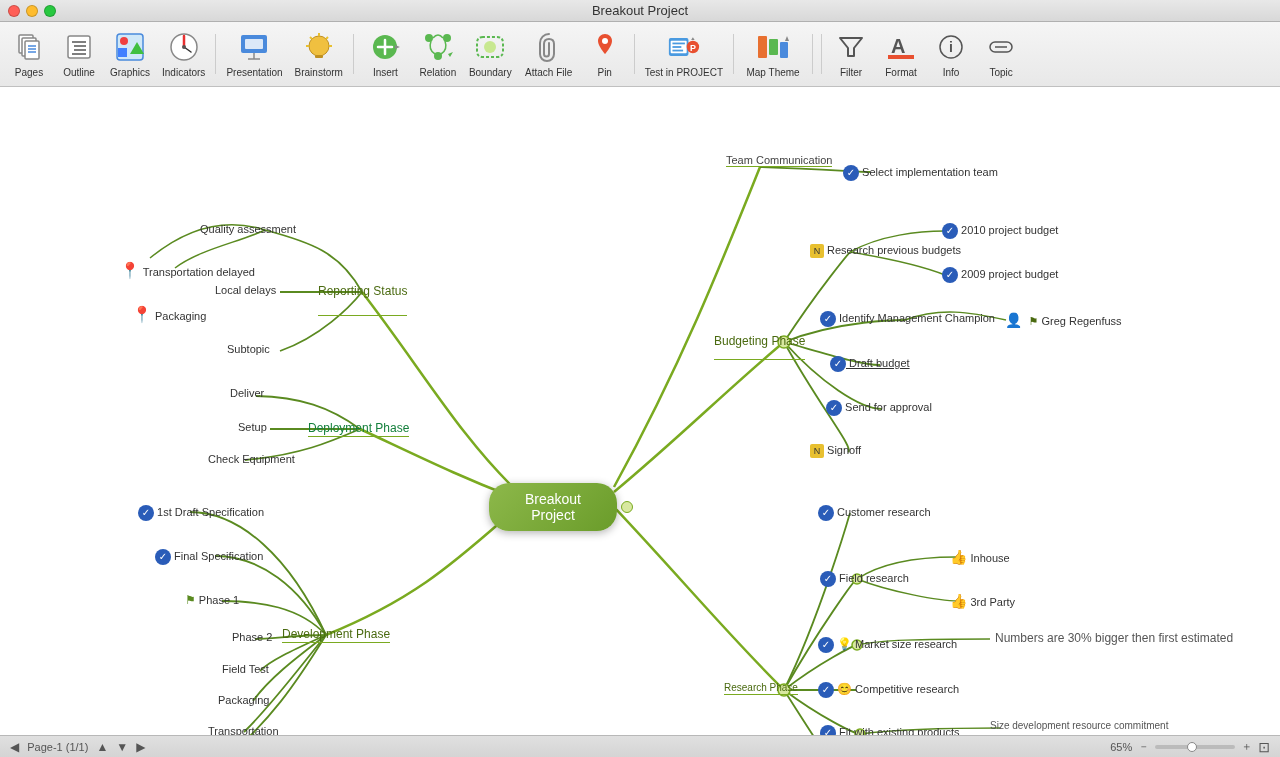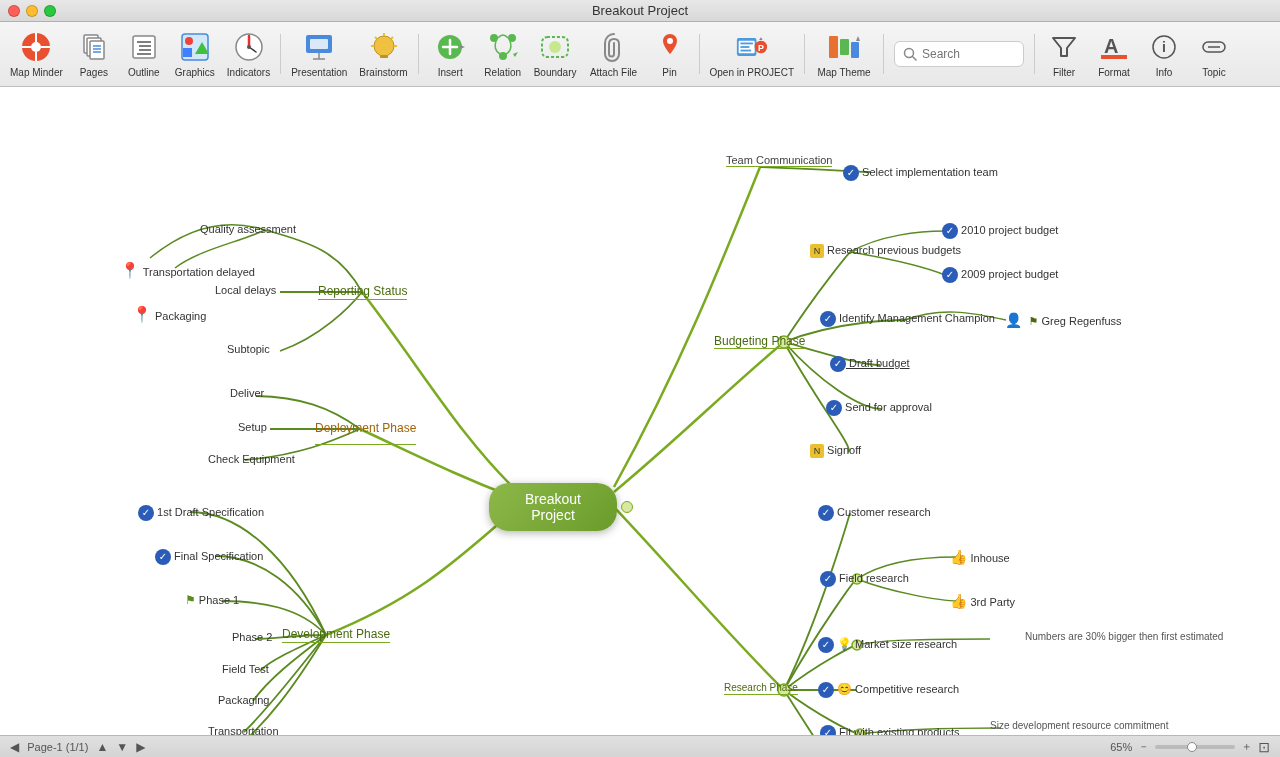--- a/index.html
+++ b/index.html
@@ -131,33 +131,20 @@
   <div class="window-controls">
     <div class="wc wc-close"></div>
     <div class="wc wc-min"></div>
     <div class="wc wc-max"></div>
   </div>
   <span class="titlebar-title">Breakout Project</span>
 </div>
 
 <div class="toolbar">
 
-  <div class="toolbar-item">
-    <div class="icon-wrap">
-      <svg width="32" height="32" viewBox="0 0 32 32">
-        <circle cx="16" cy="16" r="14" fill="#e85030" stroke="none"></circle>
-        <circle cx="16" cy="16" r="5" fill="white"></circle>
-        <line x1="16" y1="2" x2="16" y2="11" stroke="white" stroke-width="2"></line>
-        <line x1="16" y1="21" x2="16" y2="30" stroke="white" stroke-width="2"></line>
-        <line x1="2" y1="16" x2="11" y2="16" stroke="white" stroke-width="2"></line>
-        <line x1="21" y1="16" x2="30" y2="16" stroke="white" stroke-width="2"></line>
-      </svg>
-    </div>
-    <span class="label">Map Minder</span>
-  </div>
 
   <div class="toolbar-item">
     <div class="icon-wrap">
       <svg width="28" height="28" viewBox="0 0 28 28">
         <rect x="4" y="2" width="14" height="18" rx="1" fill="white" stroke="#888" stroke-width="1.5"></rect>
         <rect x="7" y="5" width="14" height="18" rx="1" fill="white" stroke="#888" stroke-width="1.5"></rect>
         <rect x="10" y="8" width="14" height="18" rx="1" fill="white" stroke="#888" stroke-width="1.5"></rect>
         <line x1="13" y1="13" x2="21" y2="13" stroke="#4a8adc" stroke-width="1.5"></line>
         <line x1="13" y1="16" x2="21" y2="16" stroke="#4a8adc" stroke-width="1.5"></line>
         <line x1="13" y1="19" x2="21" y2="19" stroke="#4a8adc" stroke-width="1.5"></line>
@@ -298,48 +285,39 @@
         <rect x="1" y="5" width="22" height="20" rx="2" fill="#4a9ae0" stroke="none"></rect>
         <rect x="3" y="8" width="18" height="14" rx="1" fill="white"></rect>
         <rect x="5" y="10" width="14" height="2" fill="#4a9ae0"></rect>
         <rect x="5" y="14" width="10" height="2" fill="#4a9ae0"></rect>
         <rect x="5" y="18" width="12" height="2" fill="#4a9ae0"></rect>
         <circle cx="28" cy="15" r="7" fill="#e85030"></circle>
         <text x="28" y="19" text-anchor="middle" font-size="10" fill="white" font-weight="bold">P</text>
         <polygon points="26,7 30,7 28,4" fill="#888"></polygon>
       </svg>
     </div>
-    <span class="label">Open in PROJECT</span>
+    <span class="label">Test in PROJECT</span>
   </div>
 
   <div class="toolbar-sep"></div>
 
   <div class="toolbar-item" style="min-width:70px;">
     <div class="icon-wrap">
       <svg width="32" height="28" viewBox="0 0 32 28">
         <rect x="1" y="3" width="9" height="22" rx="1" fill="#e87030"></rect>
         <rect x="12" y="6" width="9" height="16" rx="1" fill="#5ab850"></rect>
         <rect x="23" y="9" width="8" height="16" rx="1" fill="#4a8adc"></rect>
         <polygon points="30,3 32,8 28,8" fill="#888"></polygon>
       </svg>
     </div>
     <span class="label">Map Theme</span>
   </div>
 
   <div class="toolbar-sep"></div>
 
-  <div class="toolbar-item" style="min-width:140px; flex-direction: row;">
-    <div style="display:flex;align-items:center;background:white;border:1px solid #ccc;border-radius:6px;padding:2px 8px;width:130px;height:26px;">
-      <svg width="14" height="14" viewBox="0 0 14 14">
-        <circle cx="6" cy="6" r="4.5" fill="none" stroke="#888" stroke-width="1.5"></circle>
-        <line x1="9.5" y1="9.5" x2="13" y2="13" stroke="#888" stroke-width="1.5" stroke-linecap="round"></line>
-      </svg>
-      <input type="text" style="border: none; outline: none; font-size: 12px; color: rgb(136, 136, 136); margin-left: 5px; width: 90px; background: transparent;" placeholder="Search">
-    </div>
-  </div>
 
   <div class="toolbar-sep"></div>
 
   <div class="toolbar-item">
     <div class="icon-wrap">
       <svg width="26" height="26" viewBox="0 0 26 26">
         <polygon points="2,4 24,4 16,14 16,22 10,22 10,14" fill="none" stroke="#555" stroke-width="2" stroke-linejoin="round"></polygon>
       </svg>
     </div>
     <span class="label">Filter</span>
@@ -458,37 +436,37 @@
     <circle cx="857" cy="558" r="5" fill="#d8e8a0" stroke="#7aaa20" stroke-width="1.5"></circle>
     <circle cx="860" cy="647" r="5" fill="#d8e8a0" stroke="#7aaa20" stroke-width="1.5"></circle>
     <circle cx="862" cy="714" r="5" fill="#d8e8a0" stroke="#7aaa20" stroke-width="1.5"></circle>
   </svg>
 
   <div class="node-center" style="left:489px; top:396px; width:128px;">
     <span>Breakout Project</span>
     <div style="position:absolute;right:-16px;top:50%;transform:translateY(-50%);width:12px;height:12px;background:#d8e8a0;border:1.5px solid #7aaa20;border-radius:50%;"></div>
   </div>
 
-  <div class="node-label" style="left:318px; top:197px; font-size:12px; color:#4a6a10; border-bottom:1.5px solid #7aaa20; padding-bottom:1px;">Reporting Status</div>
+  <div class="node-label" style="left:318px; top:197px; font-size:12px; color:#4a6a10; border-bottom:1.5px solid #7aaa20; padding-bottom:17px;">Reporting Status</div>
 
   <div class="node-label" style="left:200px; top:136px;">Quality assessment</div>
 
   <div class="node-label" style="left:215px; top:197px;">Local delays</div>
 
   <div class="node-label" style="left:120px; top:174px;">
     <span class="pin-red">📍</span> Transportation delayed
   </div>
 
   <div class="node-label" style="left:132px; top:218px;">
     <span class="pin-red">📍</span> Packaging
   </div>
 
   <div class="node-label" style="left:227px; top:256px;">Subtopic</div>
 
-  <div class="node-label" style="left:315px; top:334px; font-size:12px; color:#a16207; border-bottom:1.5px solid #7aaa20; padding-bottom:9px;">Deployment Phase</div>
+  <div class="node-label" style="left:308px; top:334px; font-size:12px; color:#15803d; border-bottom:1.5px solid #7aaa20; padding-bottom:1px;">Deployment Phase</div>
 
   <div class="node-label" style="left:230px; top:300px;">Deliver</div>
 
   <div class="node-label" style="left:238px; top:334px;">Setup</div>
 
   <div class="node-label" style="left:208px; top:366px;">Check Equipment</div>
 
   <div class="node-label" style="left:282px; top:540px; font-size:12px; color:#4a6a10; border-bottom:1.5px solid #7aaa20; padding-bottom:1px;">Development Phase</div>
 
   <div class="node-label" style="left:138px; top:418px;">
@@ -510,21 +488,21 @@
   <div class="node-label" style="left:218px; top:607px;">Packaging</div>
 
   <div class="node-label" style="left:208px; top:638px;">Transportation</div>
 
   <div class="node-label" style="left:726px; top:67px; font-size:11px; color:#444; border-bottom:1.5px solid #7aaa20;">Team Communication</div>
 
   <div class="node-label" style="left:843px; top:78px;">
     <span class="cb-blue">✓</span>&nbsp;Select implementation team
   </div>
 
-  <div class="node-label" style="left:714px; top:247px; font-size:12px; color:#4a6a10; border-bottom:1.5px solid #7aaa20; padding-bottom:0;">Budgeting Phase</div>
+  <div class="node-label" style="left:714px; top:247px; font-size:12px; color:#4a6a10; border-bottom:1.5px solid #7aaa20; padding-bottom:11px;">Budgeting Phase</div>
 
   <div class="node-label" style="left:810px; top:157px;">
     <span class="note-yellow">N</span>&nbsp;Research previous budgets
   </div>
 
   <div class="node-label" style="left:942px; top:136px;">
     <span class="cb-blue">✓</span>&nbsp;2010 project budget
   </div>
 
   <div class="node-label" style="left:942px; top:180px;">
@@ -567,21 +545,21 @@
   </div>
 
   <div class="node-label" style="left:950px; top:506px;">
     <span style="font-size:14px;">👍</span>&nbsp;3rd Party
   </div>
 
   <div class="node-label" style="left:818px; top:550px;">
     <span class="cb-blue">✓</span>&nbsp;<span class="icon-bulb">💡</span>&nbsp;Market size research
   </div>
 
-  <div class="node-label" style="left:1025px; top:544px; font-size:10px; color:#555;">Numbers are 30% bigger then first estimated</div>
+  <div class="node-label" style="left:995px; top:544px; font-size:12px; color:#555;">Numbers are 30% bigger then first estimated</div>
 
   <div class="node-label" style="left:818px; top:595px;">
     <span class="cb-blue">✓</span>&nbsp;<span class="icon-smile">😊</span>&nbsp;Competitive research
   </div>
 
   <div class="node-label" style="left:820px; top:638px;">
     <span class="cb-blue">✓</span>&nbsp;Fit with existing products
   </div>
 
   <div class="node-label" style="left:990px; top:633px; font-size:10px; color:#555;">Size development resource commitment</div>

